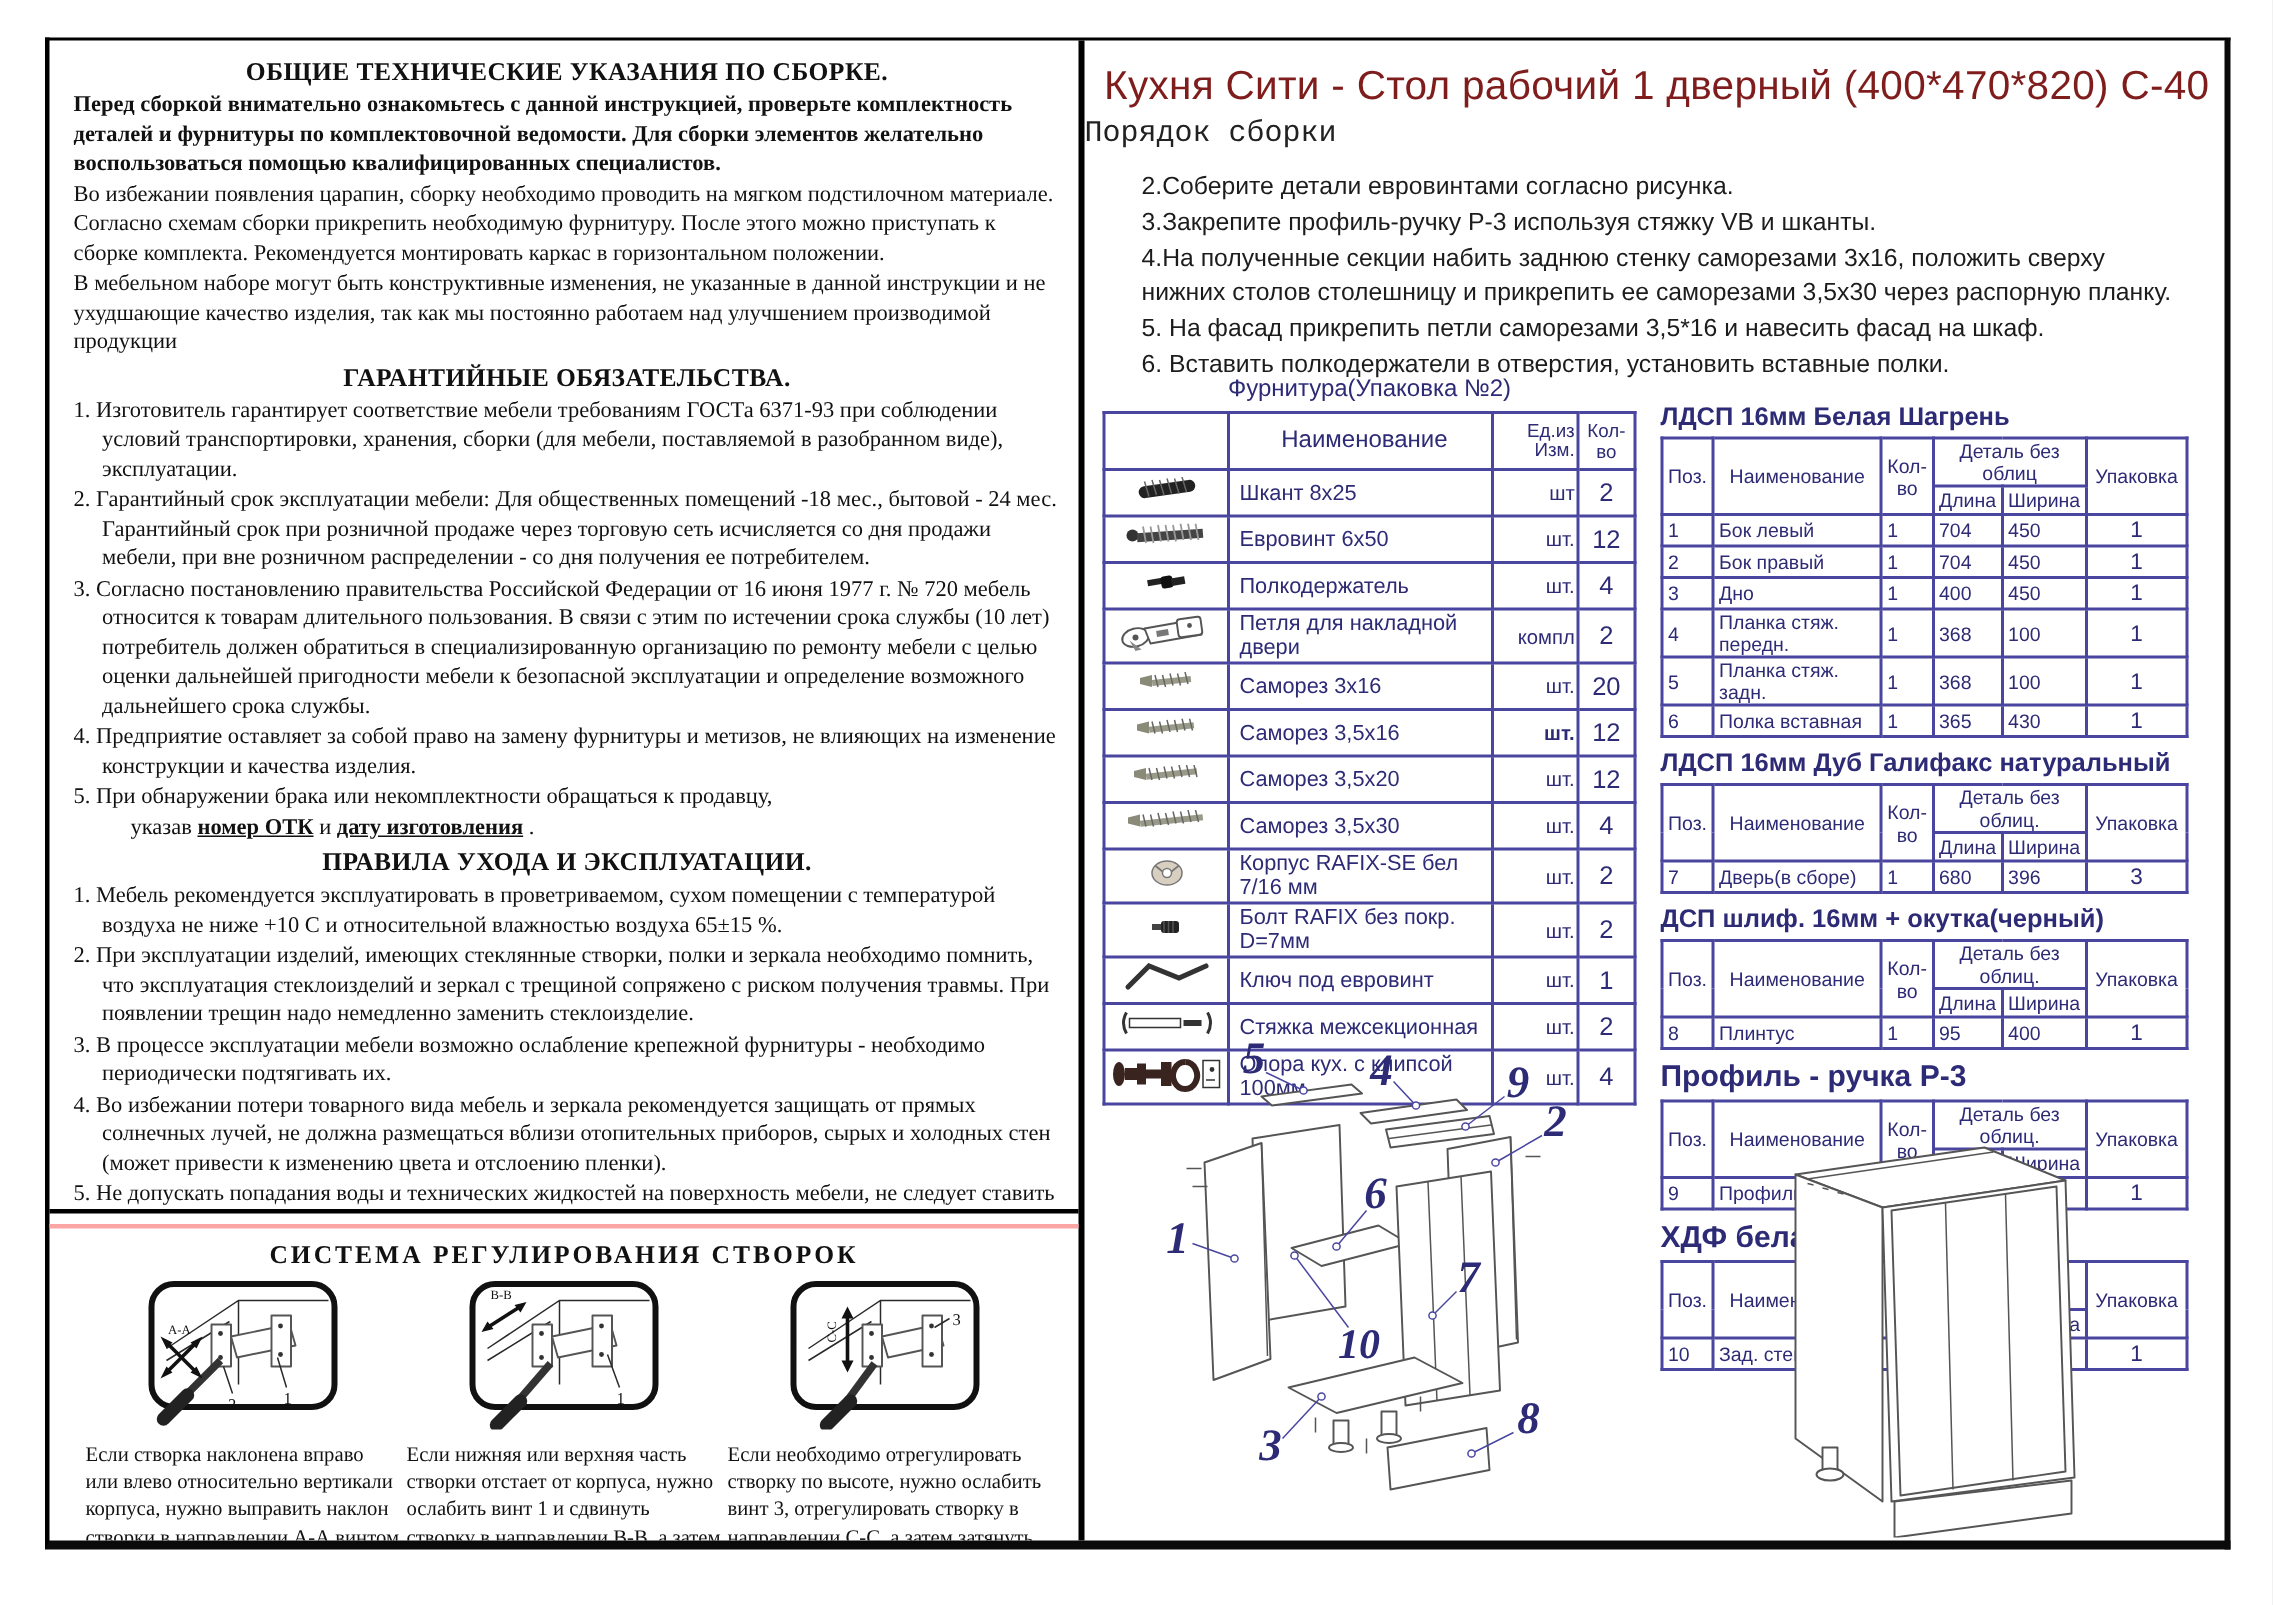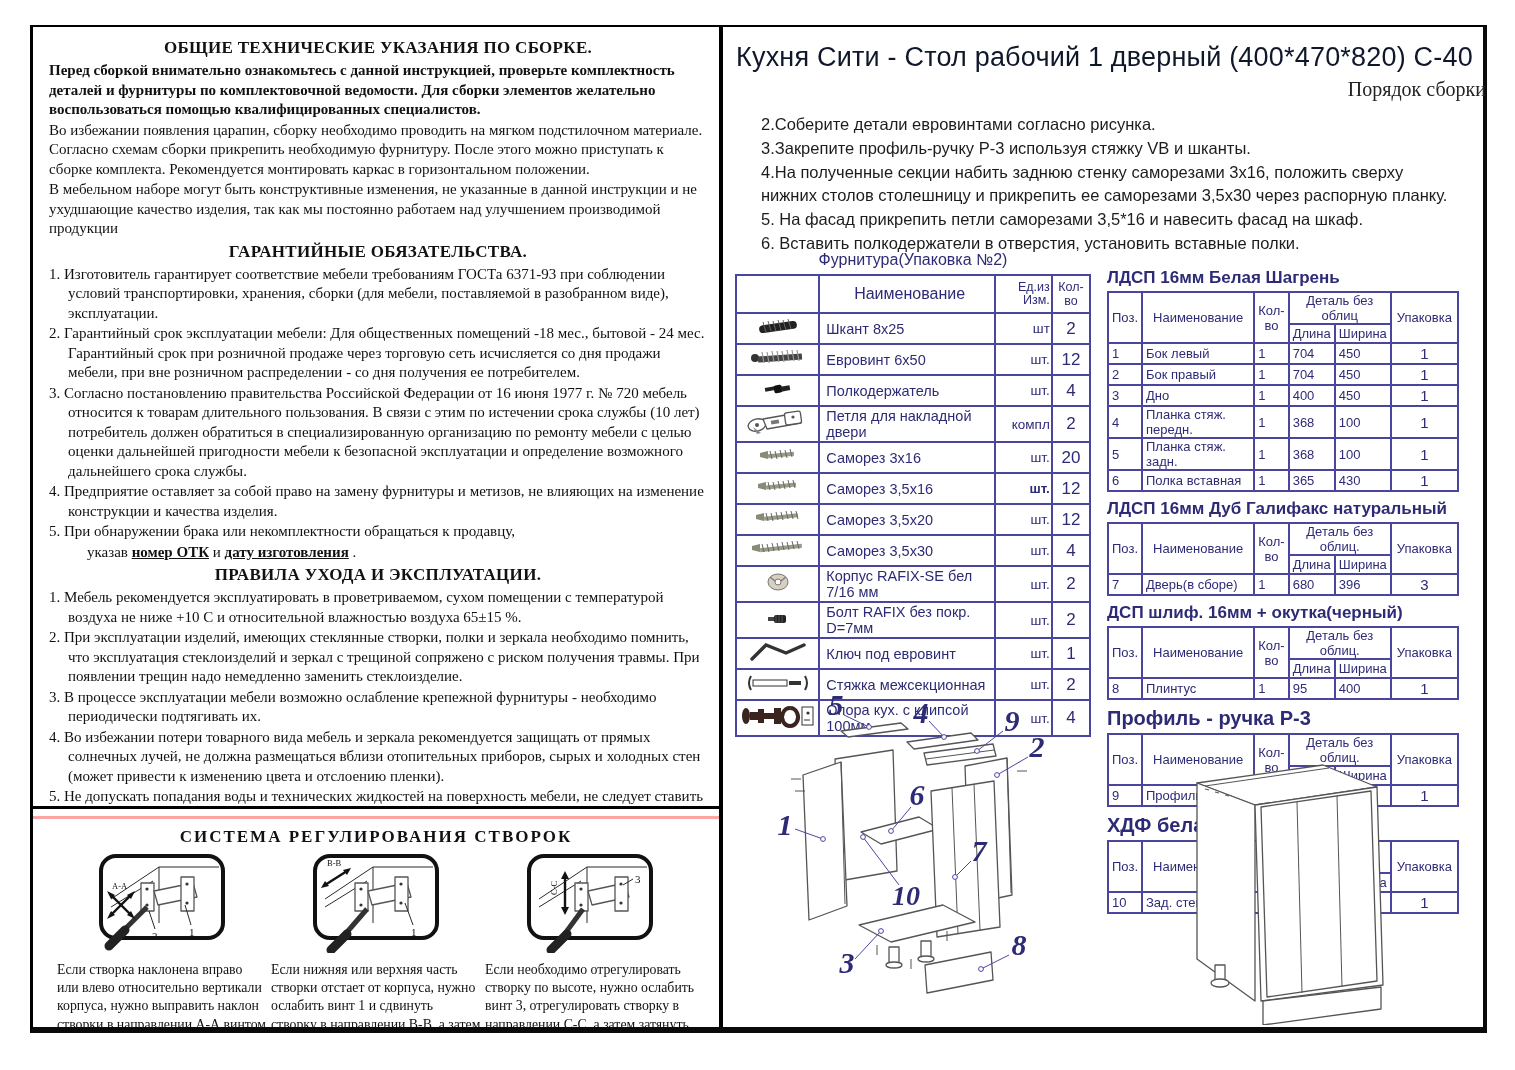--- a/index.html
+++ b/index.html
@@ -16,22 +16,22 @@
   .ind{padding-left:38px;text-indent:0;}
   .bu{font-weight:bold;text-decoration:underline;}
   
   .adj-title{text-align:center;font-weight:bold;font-size:17px;letter-spacing:2px;margin:4px 0 6px 0;}
   .adj-grid{display:flex;justify-content:space-between;padding:0 14px;}
   .adj-col{width:210px;display:flex;flex-direction:column;align-items:center;}
   .adj-col svg{display:block;}
   .adj-cap{font-size:13.8px;line-height:1.32;margin-top:8px;align-self:stretch;}
   
   .right{position:absolute;left:690px;top:0;width:763px;height:1000px;font-family:"Liberation Sans",sans-serif;}
-  .r-title{text-align:center;font-size:27px;color:#0f172a;margin-top:15px;letter-spacing:.2px;}
-  .r-sub{text-align:right;font-family:Liberation Serif, serif;font-size:20px;margin-top:5px;color:#222;}
+  .r-title{text-align:center;font-size:27px;color:#7f1d1d;margin-top:15px;letter-spacing:.2px;}
+  .r-sub{text-align:left;font-family:Liberation Mono, monospace;font-size:20px;margin-top:5px;color:#222;}
   .steps{margin:12px 0 0 38px;width:700px;font-size:16.5px;line-height:1.44;color:#1c1c1c;}
   .hw{position:absolute;left:12px;top:224px;width:356px;}
   .hw-title{text-align:center;font-size:16px;color:#2e2b76;margin-bottom:5px;}
   table{border-collapse:collapse;}
   .hw table{width:356px;color:#2e2b76;}
   .hw td,.hw th{border:2px solid #4a46a0;font-weight:normal;}
   .hw .ic{width:80px;text-align:center;}
   .hw .nm{width:178px;font-size:14.5px;padding-left:6px;text-align:left;}
   .hw .un{width:56px;text-align:right;font-size:13.5px;}
   .hw .qt{width:36px;text-align:center;font-size:17px;}

